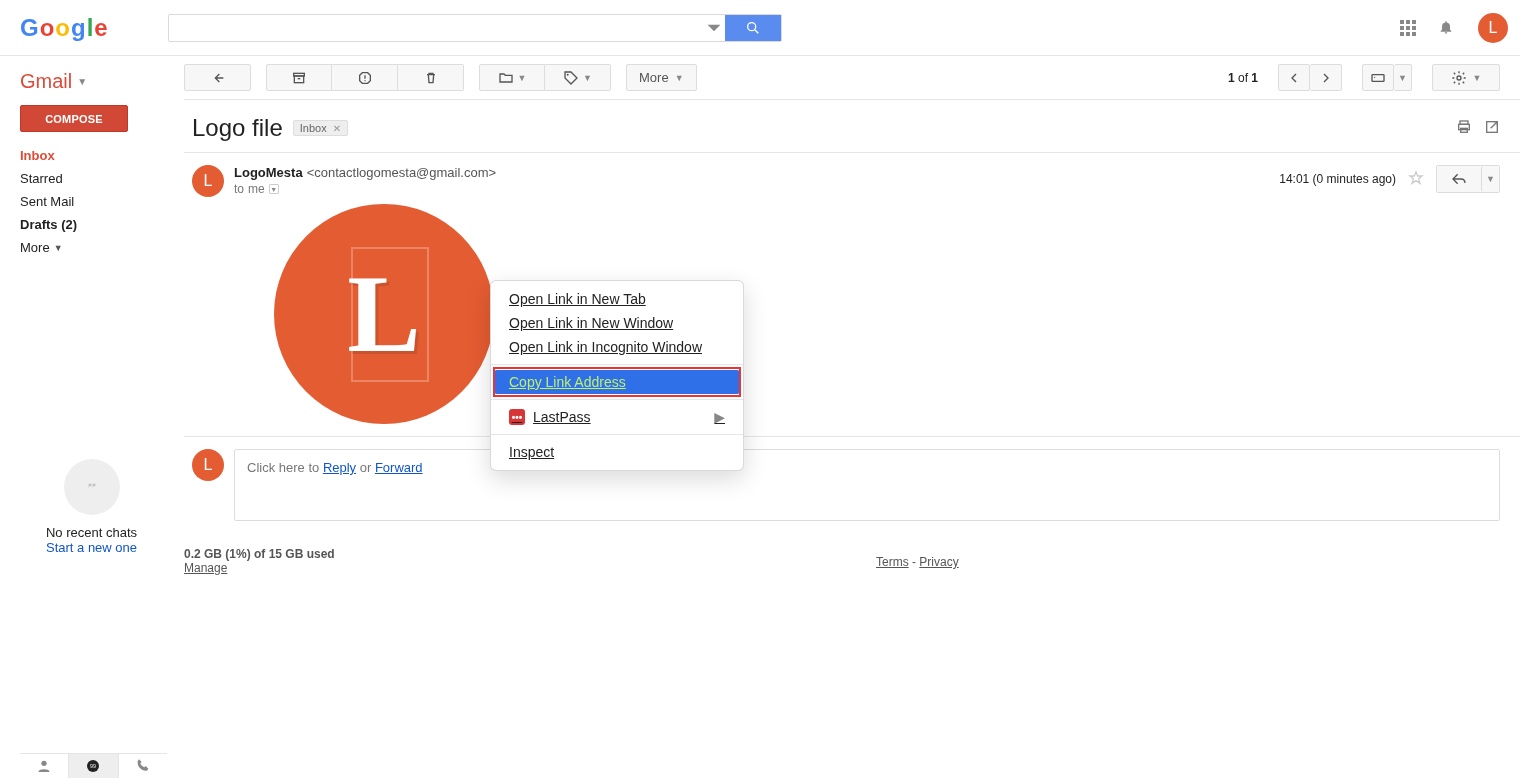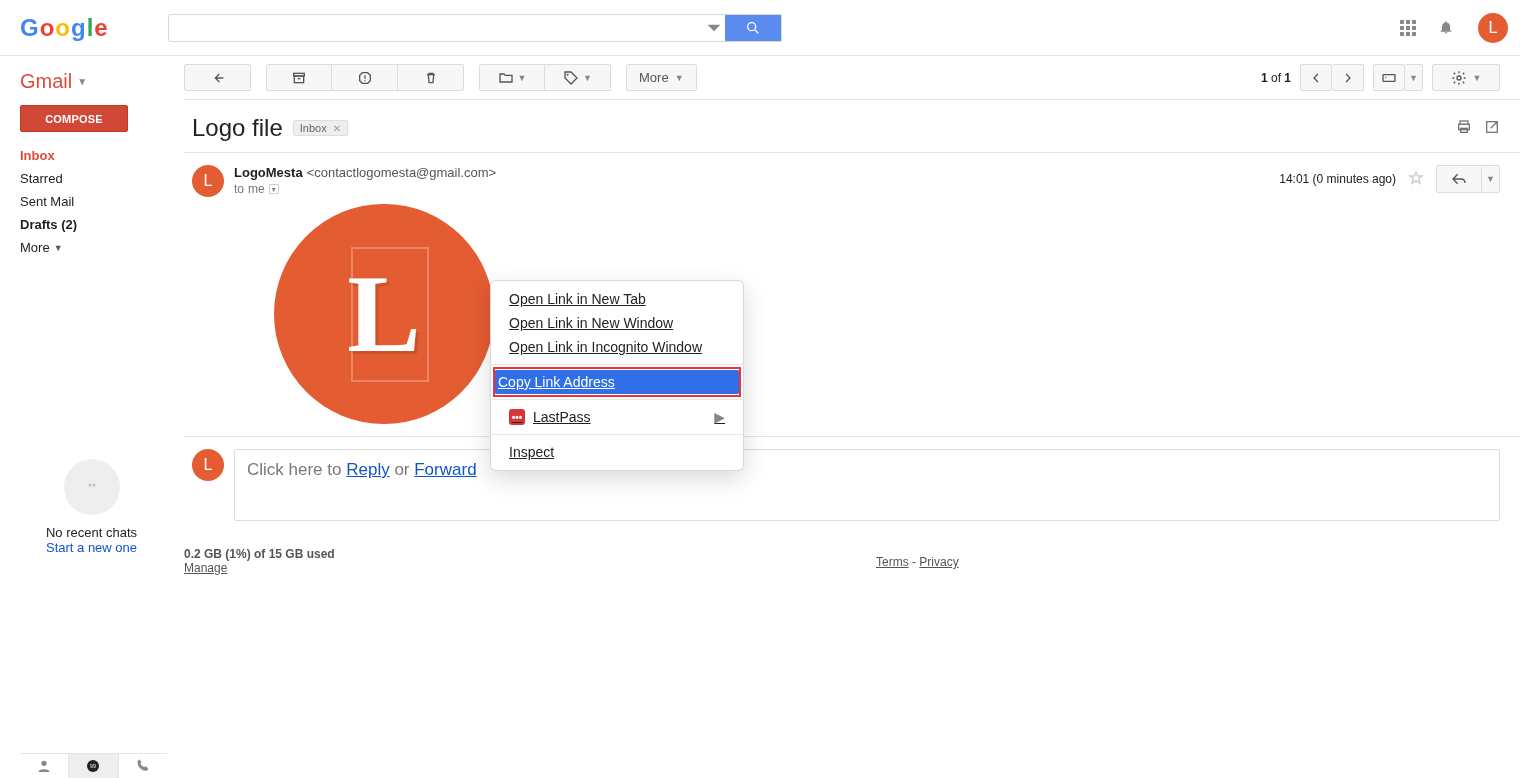--- a/index.html
+++ b/index.html
@@ -54,21 +54,21 @@
   .tb-btn { height:27px; border:1px solid #ddd; background:#f7f7f7; border-radius:2px; display:flex; align-items:center; justify-content:center; color:#555; cursor:pointer; }
   .tb-back { width:67px; margin-left:0; }
   .tb-group { display:flex; margin-left:15px; }
   .tb-group .tb-btn { width:66px; border-radius:0; }
   .tb-group .tb-btn:first-child { border-top-left-radius:2px; border-bottom-left-radius:2px; }
   .tb-group .tb-btn:last-child { border-top-right-radius:2px; border-bottom-right-radius:2px; }
   .tb-group .tb-btn + .tb-btn { border-left:none; }
   .tb-more-btn { height:27px; border:1px solid #ddd; background:#f7f7f7; border-radius:2px; padding:0 12px; margin-left:15px; display:flex; align-items:center; gap:6px; color:#555; cursor:pointer; }
   .tb-caret { font-size:9px; color:#888; }
 
-  .tb-right { margin-left:auto; display:flex; align-items:center; gap:9px; }
+  .tb-right { margin-left:auto; display:flex; align-items:center; gap:20px; }
   .counter { font-size:12px; color:#222; }
   .counter b { font-weight:bold; }
   .pager { display:flex; }
   .pager .tb-btn { width:32px; }
   .pager .tb-btn + .tb-btn { border-left:none; }
   .kbd-group { display:flex; }
   .kbd-group .tb-btn:first-child { width:32px; }
   .kbd-group .tb-btn:last-child { width:18px; border-left:none; }
   .gear-btn { width:68px; }
 
@@ -97,30 +97,30 @@
 
   .msg-body { margin-left:42px; margin-top:6px; position:relative; }
   .img-attach { width:220px; height:220px; border-radius:50%; background:#e45c32; display:flex; align-items:center; justify-content:center; margin-left:-2px; margin-top:8px; }
   .logo-L { color:#fff; font-size:110px; font-weight:bold; font-family: 'Times New Roman', serif; text-shadow: 3px 3px 0 rgba(0,0,0,.1); position:relative;}
   .logo-L::after { content:""; position:absolute; inset:-4px -8px -4px 4px; border:2px solid rgba(255,255,255,.25); }
 
   
   .ctx-menu { position:absolute; left:214px; top:76px; width:254px; background:#fff; border:1px solid rgba(0,0,0,.15); border-radius:6px; box-shadow:0 8px 24px rgba(0,0,0,.15); padding:6px 0; font-size:14px; font-family: -apple-system, Helvetica, Arial; }
   .ctx-item { padding:4px 18px; cursor:default; display:flex; align-items:center; gap:8px;text-decoration:underline; }
   .ctx-item.disabled { color:#bbb; }
-  .ctx-item.highlight { background:#2f6fe8; color:#ffffff; margin:0 3px; border-radius:3px; padding-left:4px; padding-right:15px;}
+  .ctx-item.highlight { background:#2f6fe8; color:#bef264; margin:0 3px; border-radius:3px; padding-left:15px; padding-right:15px;}
   .ctx-sep { height:1px; background:#e6e6e6; margin:5px 0; }
   .ctx-sub { margin-left:auto; color:#888; }
   .ctx-highlight-ring { border:2px solid #e33; border-radius:0; position:absolute; left:2px; right:2px; pointer-events:none;}
   .ctx-lp { width:16px; height:16px; background:#d73636; border-radius:3px; display:flex; align-items:center; justify-content:center; color:#fff; font-size:10px; font-weight:bold; }
 
   
   .reply-row { padding:12px 20px 20px 8px; display:flex; gap:10px; }
   .reply-avatar { width:32px; height:32px; border-radius:50%; background:#e45c32; color:#fff; display:flex; align-items:center; justify-content:center; font-size:16px; flex-shrink:0;}
-  .reply-box { flex:1; height:72px; border:1px solid #ddd; border-radius:2px; padding:10px 12px; font-size:17px; color:#777; cursor:text;}
+  .reply-box { flex:1; height:72px; border:1px solid #ddd; border-radius:2px; padding:10px 12px; font-size:13px; color:#777; cursor:text;}
   .reply-box .plain { color:#777; text-decoration:none; }
 
   
   .footer { padding:6px 20px 20px 0; display:flex; font-size:12px; color:#555; }
   .footer-left { }
   .footer-center { margin:8px auto; }
   .footer a { color:#555; }
 
   svg { width:16px; height:16px; }
 </style>

